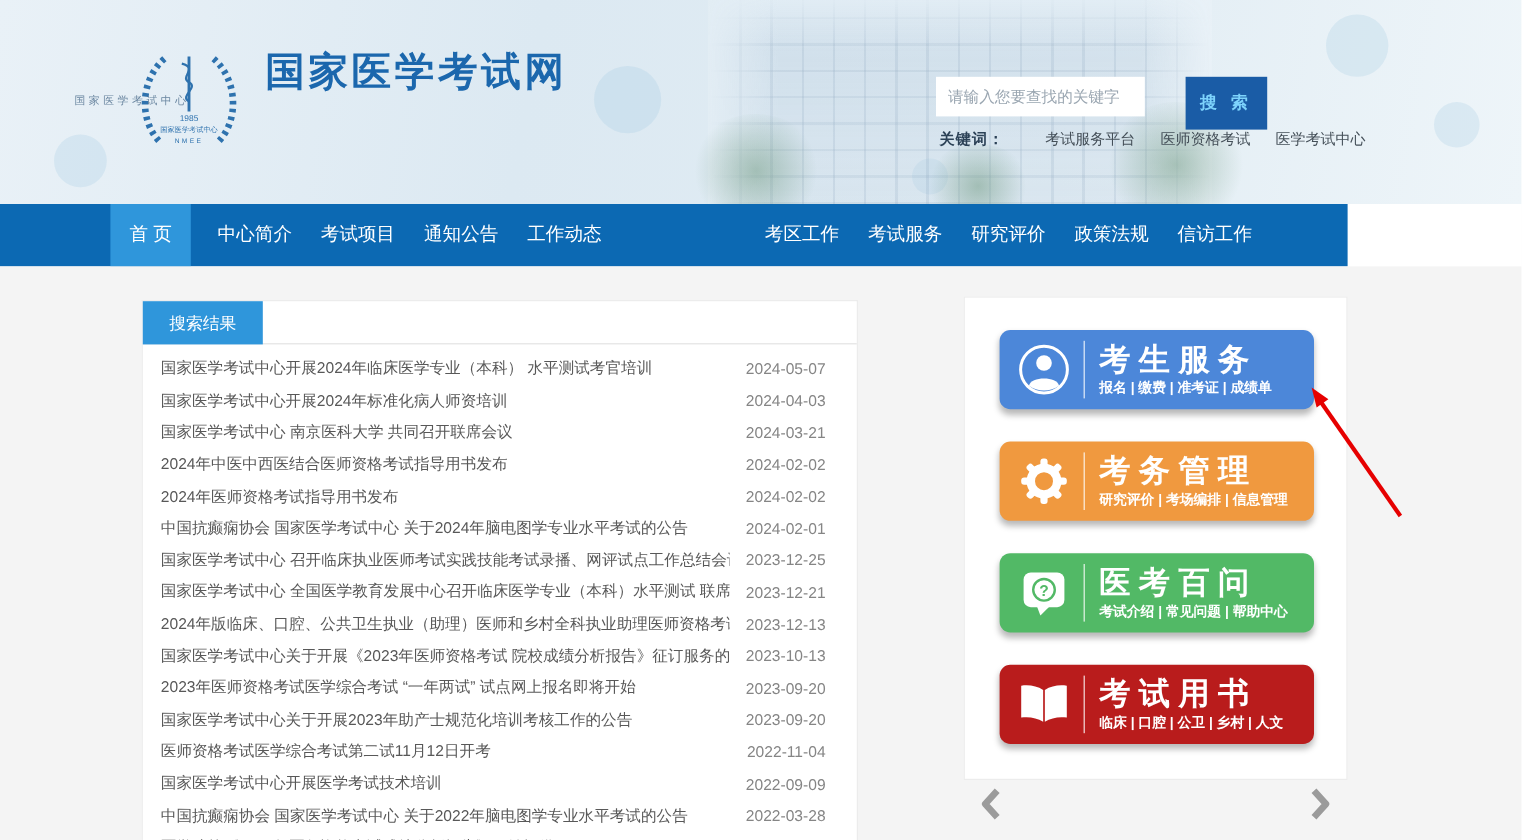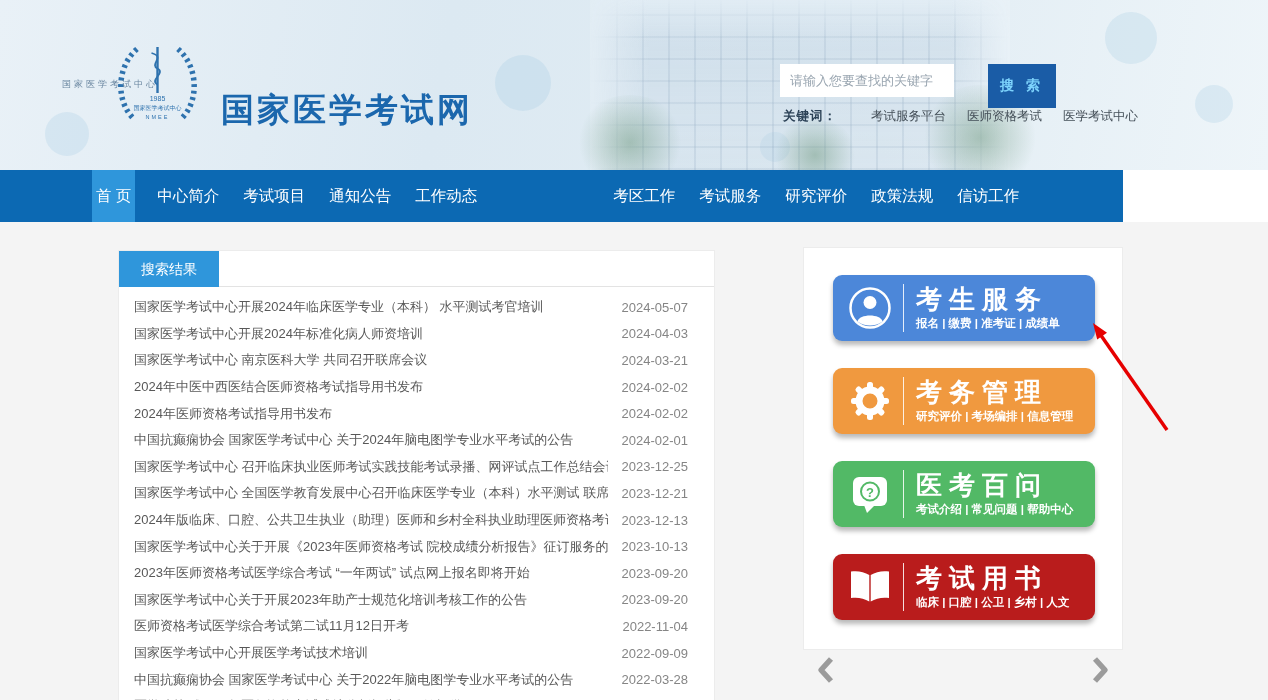--- a/index.html
+++ b/index.html
@@ -16,39 +16,39 @@
       repeating-linear-gradient(0deg, rgba(110,140,170,.16) 0 2px, transparent 2px 22px),
       linear-gradient(rgba(185,205,222,.55), rgba(200,216,230,.40));
   }
   .building:after { content:""; position:absolute; inset:0;
     background:linear-gradient(90deg,#e4eef5 0%,rgba(228,238,245,0) 14%,rgba(228,238,245,0) 86%,#eaf2f8 100%),
                linear-gradient(0deg,rgba(230,240,247,0) 75%,rgba(230,240,247,.85) 100%); }
   .building-sign { position:absolute; left:62px; top:78px; font-size:9px; letter-spacing:3px;
     color:#4a6b8a; opacity:.8; z-index:2; }
   .tree { position:absolute; border-radius:50%; background:radial-gradient(circle,rgba(96,142,112,.45),rgba(96,142,112,0) 70%); }
 
-  .logo-wrap { position:absolute; left:110px; top:38px; display:flex; align-items:flex-end; cursor:pointer; }
+  .logo-wrap { position:absolute; left:110px; top:38px; display:flex; align-items:flex-start; cursor:pointer; }
   .site-title { margin-left:16px; font-size:33px; font-weight:bold; color:#1b67ad; letter-spacing:3px; }
 
   .search-area { position:absolute; left:780px; top:64px; display:flex;gap:34px; }
   .search-input { width:174px; height:33px; border:none; outline:none; background:#ffffff;
     padding:0 10px; font-size:13px; color:#333; font-family:inherit; }
   .search-input::placeholder { color:#9aa6b1; }
   .search-btn { width:68px; height:44px; border:none; color:#7dd3fc; font-size:14px; font-weight:bold;
     letter-spacing:4px; cursor:pointer; font-family:inherit; }
   .keywords { position:absolute; left:783px; top:108px; display:flex; align-items:center; font-size:12.5px; }
   .keywords .kw-label { color:#2c4257; font-weight:bold; margin-right:34px; letter-spacing:1px; }
   .keywords a { color:#444f58; text-decoration:none; margin-right:21px; cursor:pointer; }
 
   
   .navbar { position:absolute; top:170px; left:0; width:1123px; height:52px; display:flex;
     align-items:center; gap:20px; padding-left:92px; }
   .nav-item { color:#ffffff; font-size:15.5px; line-height:52px; height:52px; white-space:nowrap;
     cursor:pointer; padding:0 2px; }
-  .nav-item.active { background:#2f96db; padding:0 4px; }
+  .nav-item.active { background:#2f96db; padding:0 16px; }
   .nav-item:nth-of-type(6) { margin-left:112px; }
 
   
   .main-bg { position:absolute; top:222px; left:0; width:1268px; height:478px; background:#f4f4f4; }
 
   
   .results-panel { position:absolute; left:118px; top:250px; width:597px; height:466px;
     background:#ffffff; border:1px solid #ececec; border-bottom:none; }
   .tab-bar { height:36px; border-bottom:1px solid #e3e3e3; }
   .results-tab { display:inline-block; height:36px; line-height:36px; padding:0 22px;

